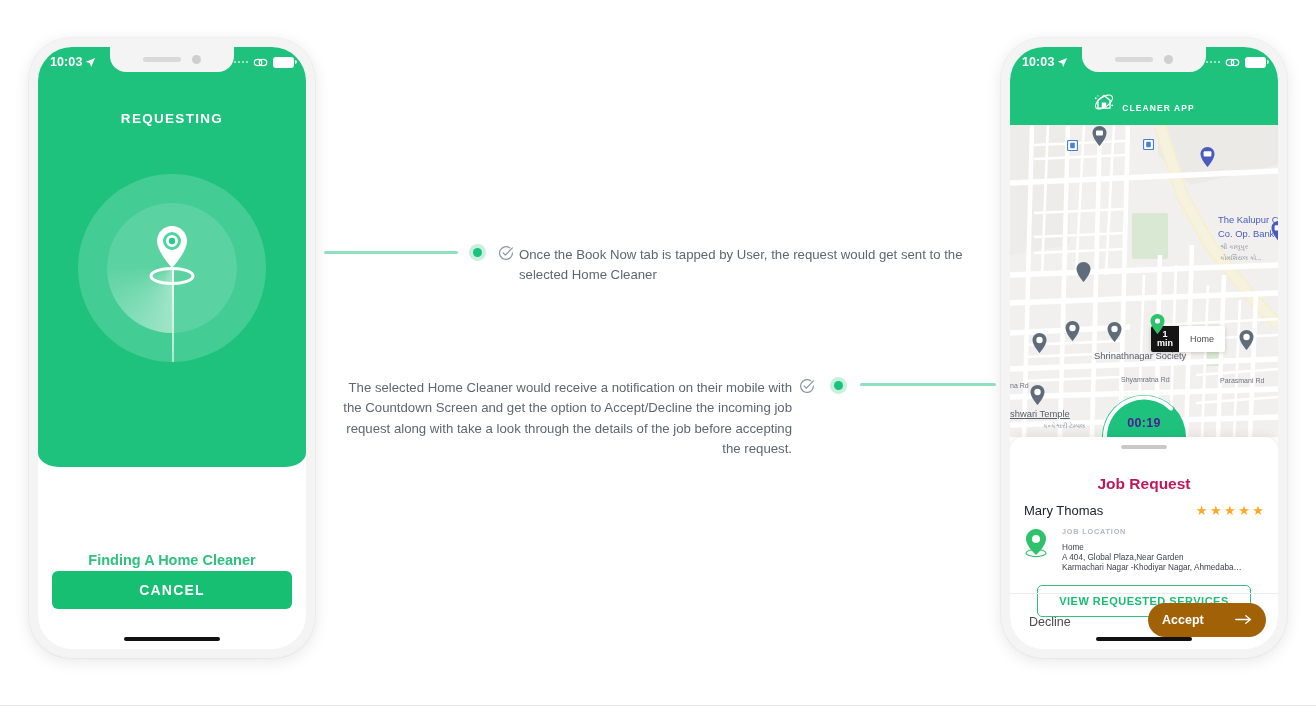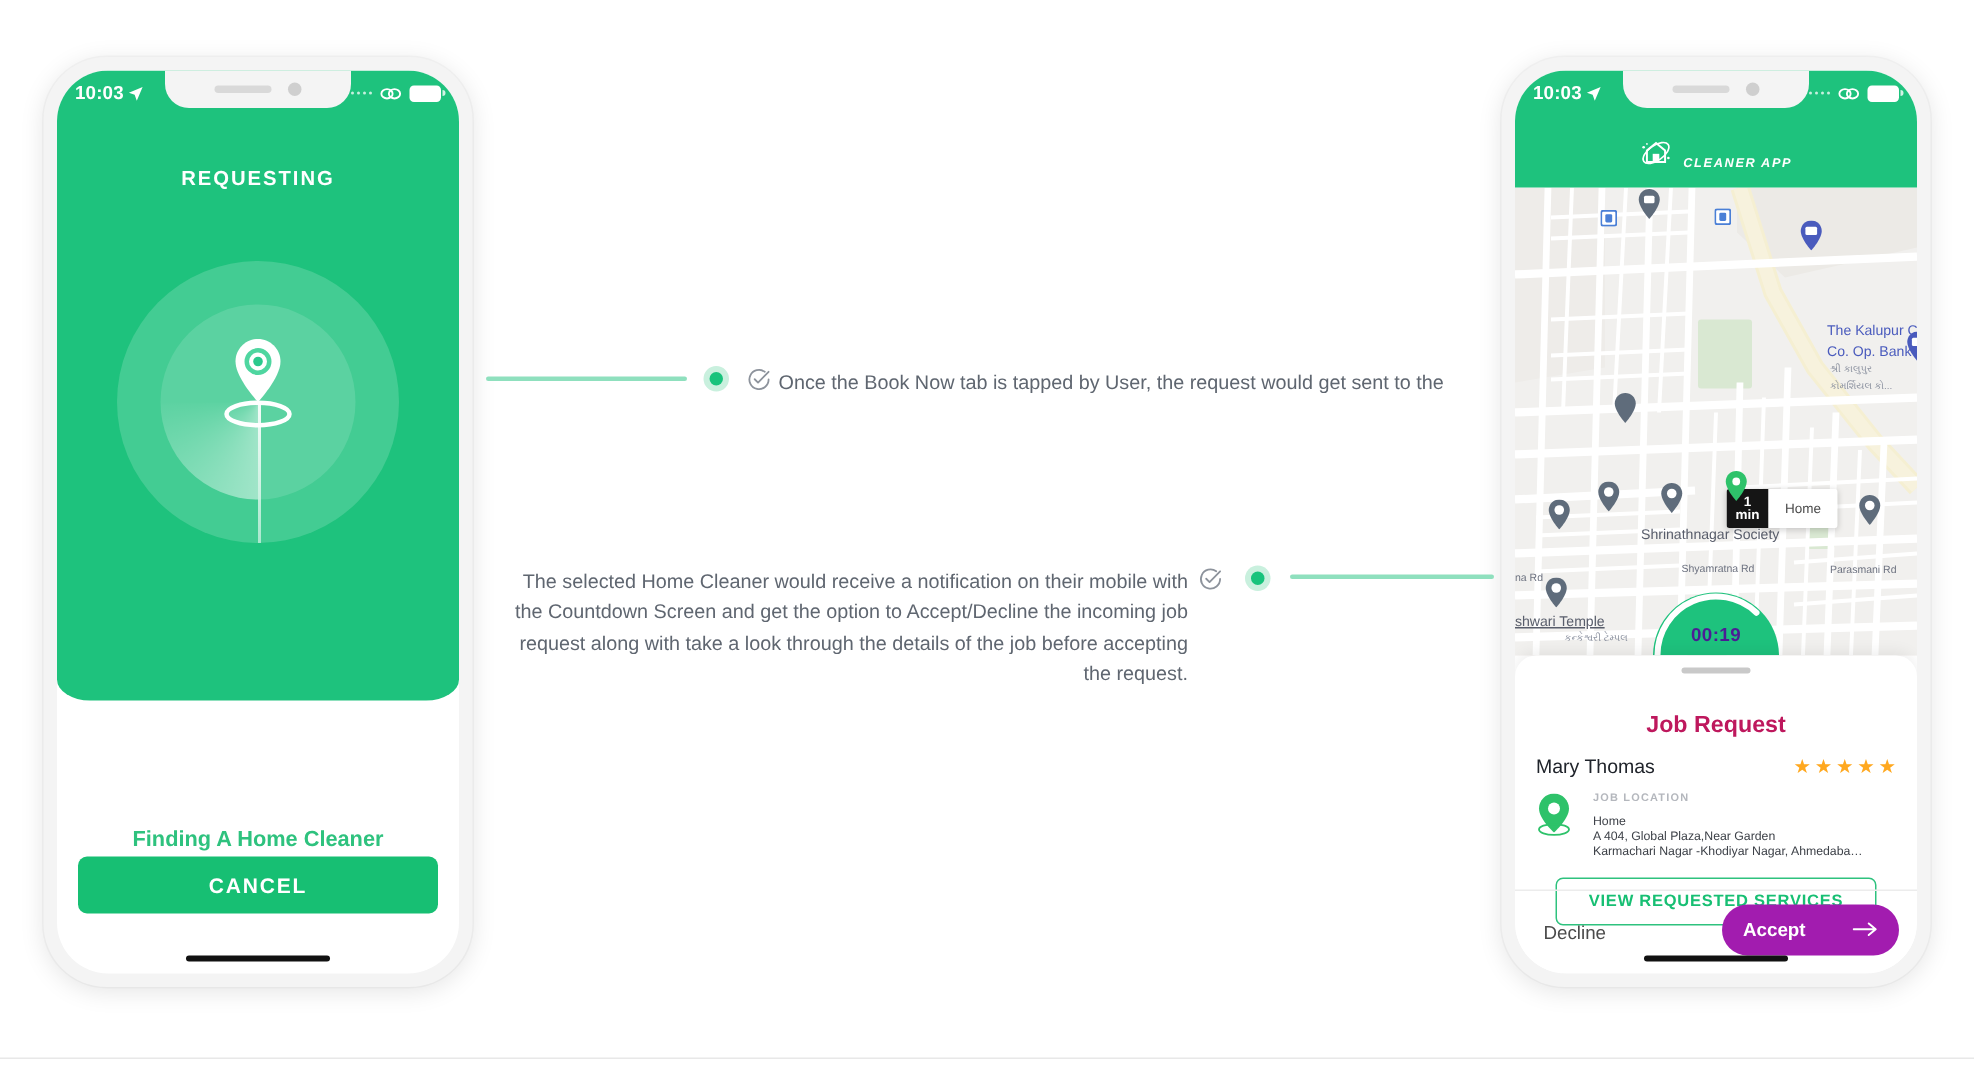--- a/index.html
+++ b/index.html
@@ -104,21 +104,21 @@
   }
 
   
   #phone-right { left: 1001px; top: 38px; }
   .app-header {
     position:absolute; top:0; left:0; width:268px; height: 78px;
     background:#1ec27d; display:flex; align-items:flex-end; justify-content:center;
     padding-bottom: 12px; gap: 7px;
   }
   .app-header .brand {
-    color:#fff; font-size: 8.5px; font-weight:700; letter-spacing: 1.1px; font-style: italic;
+    color:#fff; font-size: 8.5px; font-weight:700; letter-spacing: 1.1px;
   }
 
   .map {
     position:absolute; top: 78px; left:0; width: 268px; height: 312px;
     background: #f1f0ee; overflow: hidden;
   }
   .map svg { position:absolute; top:0; left:0; }
   .map-label {
     position:absolute; color:#585d6b; font-size: 8.2px; white-space: nowrap;
     font-family: "Liberation Sans", sans-serif;
@@ -178,21 +178,21 @@
   .action-bar {
     position:absolute; bottom: 0; left:0; width: 268px; height: 56px;
     border-top: 1px solid #ececec; display:flex; align-items:center;
     justify-content: space-between; padding-left: 17px;
   }
   .decline-btn {
     background:none; border:none; color:#4a4a4a; font-size: 12.5px;
     font-family:"Liberation Sans", sans-serif; cursor:pointer; padding: 4px 2px;
   }
   .accept-btn {
-    width: 118px; height: 34px; background:#a21caf; border:none; border-radius: 17px;
+    width: 118px; height: 34px; background:#a16207; border:none; border-radius: 17px;
     color:#fff; font-size: 12.5px; font-weight:700; cursor:pointer;
     font-family:"Liberation Sans", sans-serif;
     display:flex; align-items:center; justify-content:space-between; padding: 0 14px;
     margin-right: 12px; margin-bottom: 4px;
   }
 
   
   .anno-line { position:absolute; height: 3px; background:#8fe0be; border-radius:2px; }
   .anno-dot {
     position:absolute; width: 17px; height: 17px; border-radius:50%;
@@ -499,20 +499,21 @@
   <div class="anno-line" style="left:324px; top:251px; width:134px;"></div>
   <div class="anno-dot" style="left:469px; top:244px;">
       <i></i>
     </div>
   <svg class="anno-check" style="left:498px; top:245px;" viewBox="0 0 20 20">
     <path d="M18 10a8 8 0 1 1-3.2-6.4" fill="none" stroke="#8d939c" stroke-width="1.5" stroke-linecap="round"></path>
     <path d="M6.4 9.8l2.8 2.8L18 3.6" fill="none" stroke="#8d939c" stroke-width="1.5" stroke-linecap="round" stroke-linejoin="round"></path>
   </svg>
   <div class="anno-text" style="left:519px; top:245px; width:460px;" id="annotation-1-text">
       <div>Once the Book Now tab is tapped by User, the request would get sent to the</div>
+      <div>selected Home Cleaner</div>
     </div>
 
   <div class="anno-line" style="left:860px; top:383px; width:136px;"></div>
   <div class="anno-dot" style="left:830px; top:377px;">
       <i></i>
     </div>
   <svg class="anno-check" style="left:799px; top:378px;" viewBox="0 0 20 20">
     <path d="M18 10a8 8 0 1 1-3.2-6.4" fill="none" stroke="#8d939c" stroke-width="1.5" stroke-linecap="round"></path>
     <path d="M6.4 9.8l2.8 2.8L18 3.6" fill="none" stroke="#8d939c" stroke-width="1.5" stroke-linecap="round" stroke-linejoin="round"></path>
   </svg>

